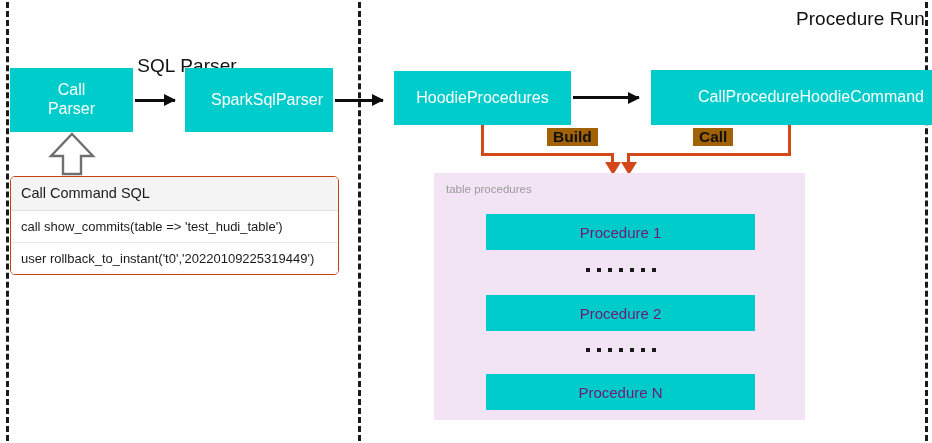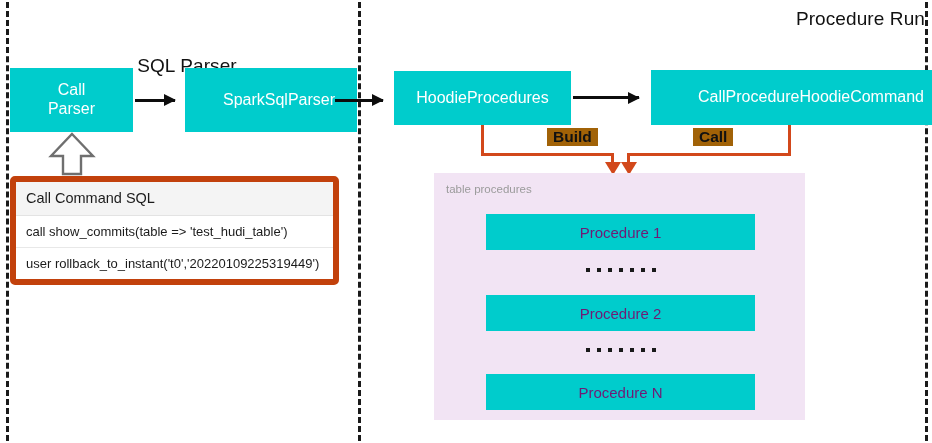--- a/index.html
+++ b/index.html
@@ -56,21 +56,21 @@
     font-size: 16px;
     line-height: 1.18;
     box-sizing: border-box;
     padding: 2px 4px;
   }
   #box-call-command {
     left: 10px; top: 68px; width: 123px; height: 64px;
     font-size: 16px;
   }
   #box-spark-parser {
-    left: 185px; top: 68px; width: 172px; height: 64px; padding-left: 20px;
+    left: 185px; top: 68px; width: 148px; height: 64px; padding-left: 20px;
   }
   #box-hoodie-procedures {
     left: 394px; top: 71px; width: 177px; height: 54px;
   }
   #box-call-proc-command {
     left: 651px; top: 70px; width: 320px; height: 55px;
   }
 
   
   .harrow {
@@ -101,21 +101,21 @@
     width: 48px;
     height: 44px;
   }
 
   
   #sql-box {
     position: absolute;
     left: 10px;
     top: 176px;
     width: 329px;
-    border: 6px solid #c2410c;
+    border: 1px solid #c2410c;
     border-radius: 5px;
     background: #ffffff;
     box-sizing: border-box;
     overflow: hidden;
     box-shadow: 0 0 0 0 rgba(0,0,0,0);
   }
   #sql-box .sql-header {
     background: #f4f4f4;
     color: #1b1b1b;
     font-size: 14.5px;

